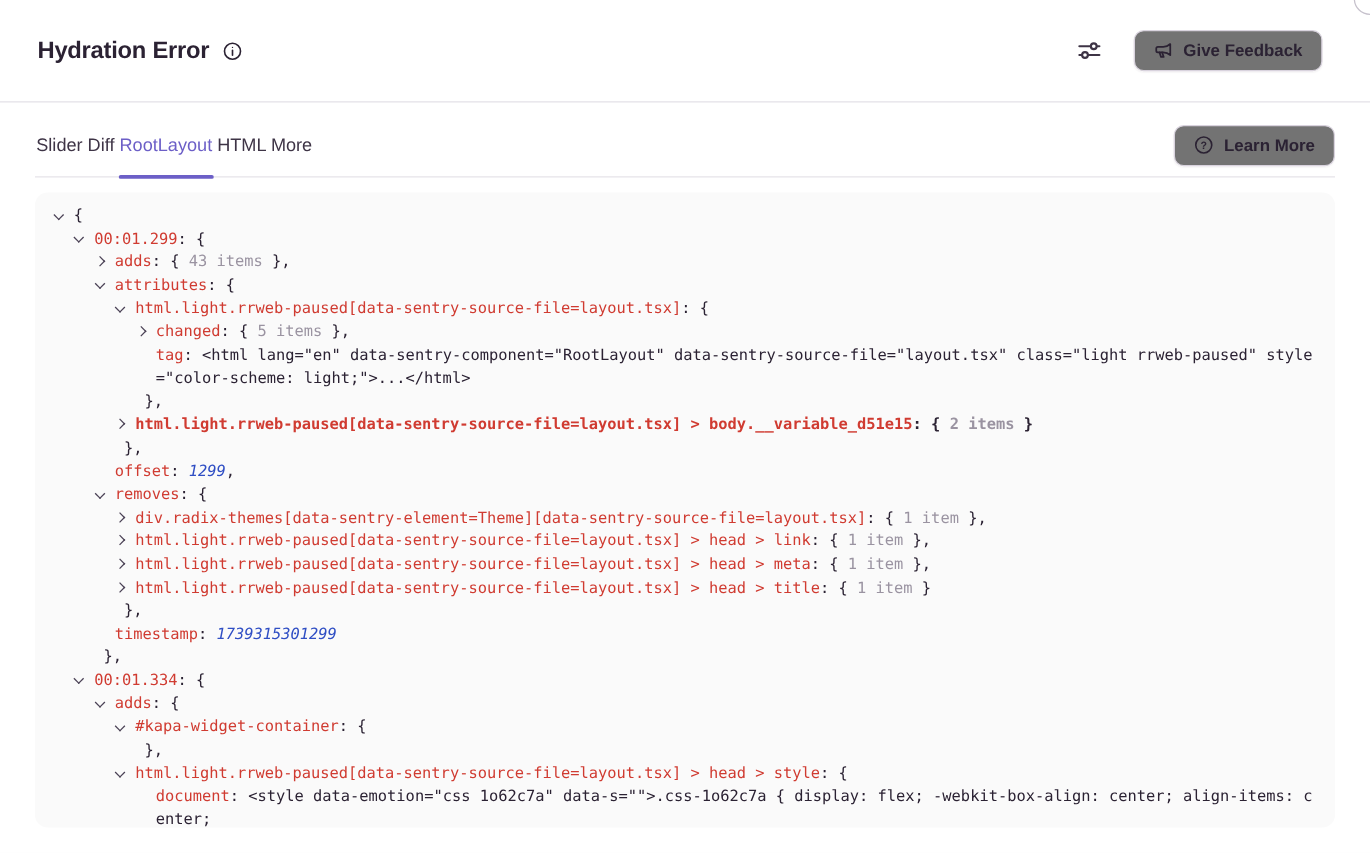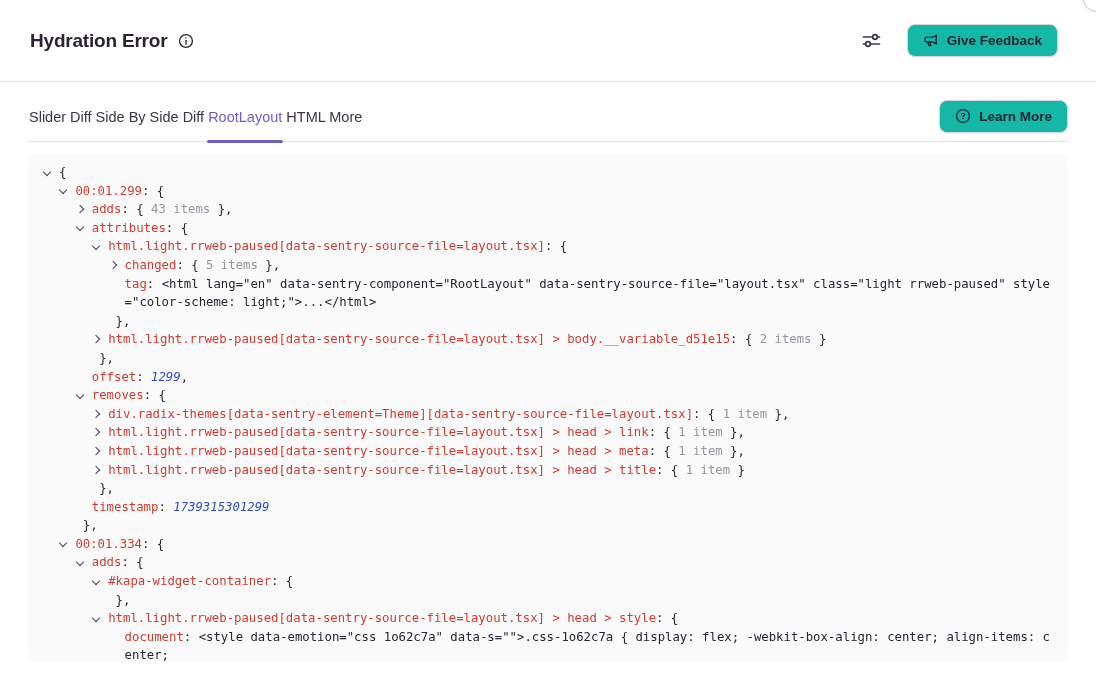--- a/index.html
+++ b/index.html
@@ -6,21 +6,21 @@
   html,body { width:1096px; height:682px; overflow:hidden; background:#fff;
               font-family:"Liberation Sans", sans-serif; color:#2b2233; }
 
   
   .header { height:82px; display:flex; align-items:center; justify-content:space-between;
             padding:0 38px 0 30px; border-bottom:1px solid #e4e1e7; position:relative; }
   .title-wrap { display:flex; align-items:center; gap:9px; }
   .page-title { font-size:19px; font-weight:700; letter-spacing:-0.2px; color:#2b2233; }
   .hdr-right { display:flex; align-items:center; gap:22px; }
   .icon-btn { background:none; border:none; cursor:pointer; display:flex; align-items:center; padding:2px; }
-  .btn { display:inline-flex; align-items:center; gap:8px; background:#14b8a6;
+  .btn { display:inline-flex; align-items:center; gap:8px; background:#737373;
          border:1px solid #d9d3de; border-radius:8px; height:33px; padding:0 15px;
          font-family:"Liberation Sans", sans-serif; font-size:13.5px; font-weight:700;
          color:#2b2233; cursor:pointer; box-shadow:0 1px 1px rgba(43,34,51,.04); }
   .corner-bit { position:absolute; top:-14px; right:-13px; width:26px; height:26px;
                 border-radius:50%; background:#fff; border:1.5px solid #c6c1cc; }
 
   
   .tabbar { margin:16px 28px 0; display:flex; justify-content:space-between;
             align-items:center; border-bottom:1px solid #e6e3e9; }
   .tabs { display:flex; gap:2px; align-items:flex-start; }
@@ -81,21 +81,20 @@
         </svg>
       </span>
       <span>Give Feedback</span>
     </button>
   </div>
 </div>
 
 <div class="tabbar">
   <div class="tabs">
       <div class="tab"><span>Slider Diff</span></div>
-      <div class="tab"><span>Side By Side Diff</span></div>
       <div class="tab active"><span>RootLayout</span><div class="underline"></div></div>
       <div class="tab"><span>HTML More</span></div>
     </div>
   <button class="btn">
     <span>
       <svg width="16" height="16" viewBox="0 0 16 16" fill="none">
         <circle cx="8" cy="8" r="6.4" stroke="#2b2233" stroke-width="1.3"></circle>
         <text x="8" y="11" text-anchor="middle" font-size="8.5" font-weight="bold" fill="#2b2233" font-family="Liberation Sans, sans-serif">?</text>
       </svg>
     </span>
@@ -105,21 +104,21 @@
 
 <div class="panel">
     <div class="trow" style="padding-left: 19px;"><span class="chev down" style="left: 4px;"></span><span class="seg-p">{</span></div>
     <div class="trow" style="padding-left: 35.4px;"><span class="chev down" style="left: 20.4px;"></span><span class="seg-k">00:01.299</span><span class="seg-p">: {</span></div>
     <div class="trow" style="padding-left: 51.8px;"><span class="chev right" style="left: 36.8px;"></span><span class="seg-k">adds</span><span class="seg-p">: { </span><span class="seg-m">43 items</span><span class="seg-p"> },</span></div>
     <div class="trow" style="padding-left: 51.8px;"><span class="chev down" style="left: 36.8px;"></span><span class="seg-k">attributes</span><span class="seg-p">: {</span></div>
     <div class="trow" style="padding-left: 68.2px;"><span class="chev down" style="left: 53.2px;"></span><span class="seg-k">html.light.rrweb-paused[data-sentry-source-file=layout.tsx]</span><span class="seg-p">: {</span></div>
     <div class="trow" style="padding-left: 84.6px;"><span class="chev right" style="left: 69.6px;"></span><span class="seg-k">changed</span><span class="seg-p">: { </span><span class="seg-m">5 items</span><span class="seg-p"> },</span></div>
     <div class="trow" style="padding-left: 84.6px;"><span class="seg-k">tag</span><span class="seg-p">: </span><span class="seg-v">&lt;html lang="en" data-sentry-component="RootLayout" data-sentry-source-file="layout.tsx" class="light rrweb-paused" style="color-scheme: light;"&gt;...&lt;/html&gt;</span></div>
     <div class="trow" style="padding-left: 75.6px;"><span class="seg-p">},</span></div>
-    <div class="trow" style="padding-left: 68.2px;"><span class="chev right" style="left: 53.2px;"></span><span class="seg-k">html.light.rrweb-paused[data-sentry-source-file=layout.tsx] &gt; body.__variable_d51e15</span><span class="seg-p">: { </span><span class="seg-m">2 items</span><span class="seg-p"> }</span></div>
+    <div class="trow" style="padding-left: 68.2px; font-weight: bold;"><span class="chev right" style="left: 53.2px;"></span><span class="seg-k">html.light.rrweb-paused[data-sentry-source-file=layout.tsx] &gt; body.__variable_d51e15</span><span class="seg-p">: { </span><span class="seg-m">2 items</span><span class="seg-p"> }</span></div>
     <div class="trow" style="padding-left: 59.2px;"><span class="seg-p">},</span></div>
     <div class="trow" style="padding-left: 51.8px;"><span class="seg-k">offset</span><span class="seg-p">: </span><span class="seg-n">1299</span><span class="seg-p">,</span></div>
     <div class="trow" style="padding-left: 51.8px;"><span class="chev down" style="left: 36.8px;"></span><span class="seg-k">removes</span><span class="seg-p">: {</span></div>
     <div class="trow" style="padding-left: 68.2px;"><span class="chev right" style="left: 53.2px;"></span><span class="seg-k">div.radix-themes[data-sentry-element=Theme][data-sentry-source-file=layout.tsx]</span><span class="seg-p">: { </span><span class="seg-m">1 item</span><span class="seg-p"> },</span></div>
     <div class="trow" style="padding-left: 68.2px;"><span class="chev right" style="left: 53.2px;"></span><span class="seg-k">html.light.rrweb-paused[data-sentry-source-file=layout.tsx] &gt; head &gt; link</span><span class="seg-p">: { </span><span class="seg-m">1 item</span><span class="seg-p"> },</span></div>
     <div class="trow" style="padding-left: 68.2px;"><span class="chev right" style="left: 53.2px;"></span><span class="seg-k">html.light.rrweb-paused[data-sentry-source-file=layout.tsx] &gt; head &gt; meta</span><span class="seg-p">: { </span><span class="seg-m">1 item</span><span class="seg-p"> },</span></div>
     <div class="trow" style="padding-left: 68.2px;"><span class="chev right" style="left: 53.2px;"></span><span class="seg-k">html.light.rrweb-paused[data-sentry-source-file=layout.tsx] &gt; head &gt; title</span><span class="seg-p">: { </span><span class="seg-m">1 item</span><span class="seg-p"> }</span></div>
     <div class="trow" style="padding-left: 59.2px;"><span class="seg-p">},</span></div>
     <div class="trow" style="padding-left: 51.8px;"><span class="seg-k">timestamp</span><span class="seg-p">: </span><span class="seg-n">1739315301299</span></div>
     <div class="trow" style="padding-left: 42.8px;"><span class="seg-p">},</span></div>

